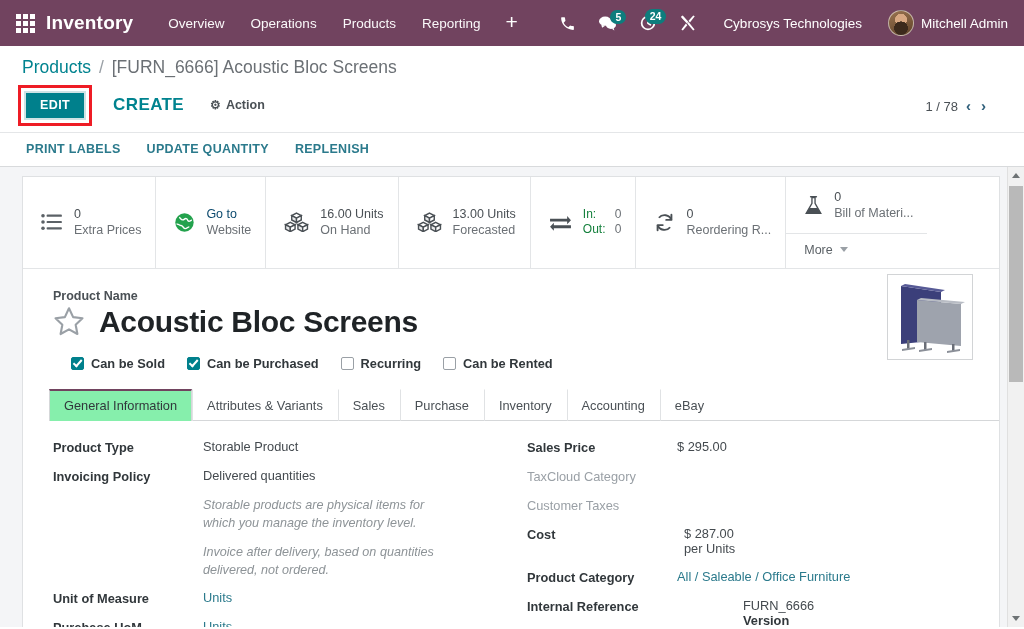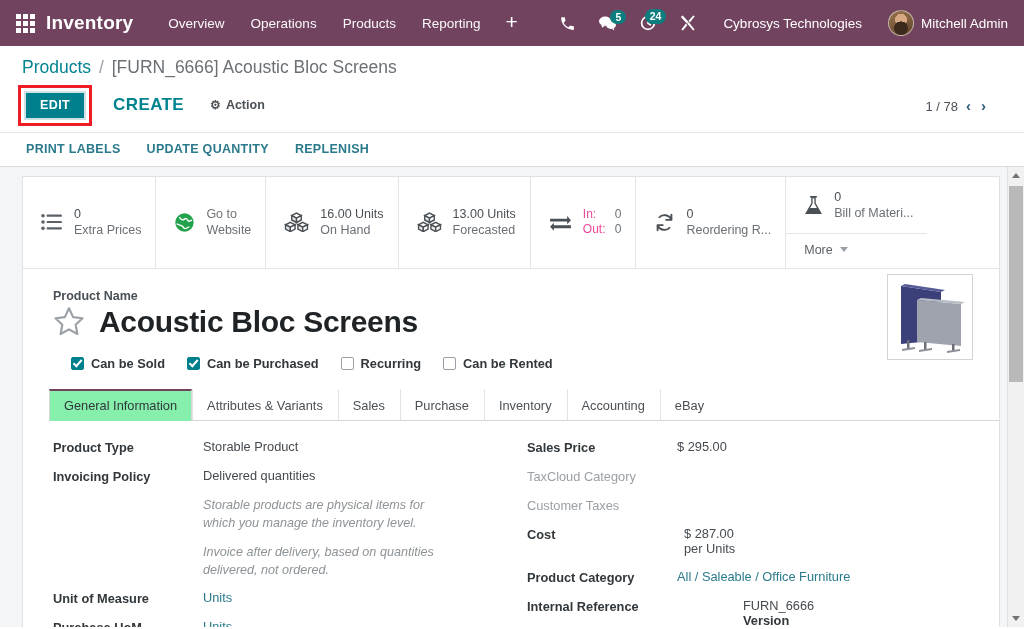--- a/index.html
+++ b/index.html
@@ -198,21 +198,21 @@
     padding: 12px 14px 12px 18px;
     border-right: 1px solid #e3e5e7;
     cursor: pointer;
     white-space: nowrap;
     flex: 0 0 auto;
   }
   .stat-txt { display: flex; flex-direction: column; line-height: 1.28; }
   .stat-v { font-size: 12.5px; color: #4a5055; }
   .stat-l { font-size: 12.5px; color: #6b7075; }
   .stat-inout { display: flex; gap: 6px; font-size: 12px; color: #6b7075; }
-  .stat-inout b { font-weight: normal; color: #ec4899; min-width: 26px; display: inline-block; }
+  .stat-inout b { font-weight: normal; color: #15803d; min-width: 26px; display: inline-block; }
   .stat-last { flex-direction: column; align-items: stretch; gap: 0; border-right: none; padding: 0; }
   .stat-last-top { display: flex; align-items: center; gap: 11px; padding: 12px 14px 12px 18px; }
   .more-row {
     padding: 9px 18px 11px;
     border-top: 1px solid #e3e5e7;
     font-size: 12.5px; color: #5b6166;
     cursor: pointer;
     display: flex; align-items: center; gap: 7px;
   }
   .caret-sm { border-left: 4px solid transparent; border-right: 4px solid transparent; border-top: 5px solid #9aa0a6; }
@@ -420,21 +420,21 @@
         </span>
       </div>
 
       <div class="stat">
         <svg width="21" height="21" viewBox="0 0 24 24" class="icn">
             <circle cx="12" cy="12" r="10.5" fill="#23a24d"></circle>
             <path d="M6 6c1.5 1 2 3 4 3s2-2 4-1.5 1 3 3 3 2.5-1.5 3.5-1" stroke="#ffffff" stroke-width="1.6" fill="none"></path>
             <path d="M3 14c2-1 3 1.5 5 1.5s2.5 3 4.5 3.5 3-2 5-2" stroke="#ffffff" stroke-width="1.6" fill="none"></path>
           </svg>
         <span class="stat-txt">
-          <span class="stat-v" style="color:#737373">Go to</span>
+          <span class="stat-v" style="color:#0c4a6e">Go to</span>
           <span class="stat-l">Website</span>
         </span>
       </div>
 
       <div class="stat">
         <svg width="25" height="20" viewBox="0 0 26 21" fill="none" stroke="#4a5055" stroke-width="1.5" class="icn">
             <path d="M13 1.2l5 2.6-5 2.6-5-2.6z" fill="#fff"></path>
             <path d="M8 3.8v4.6l5 2.6V6.4z" fill="#e9eaeb"></path>
             <path d="M18 3.8v4.6l-5 2.6V6.4z" fill="#fff"></path>
             <path d="M6.5 10.8l5 2.6-5 2.6-5-2.6z" fill="#fff"></path>

